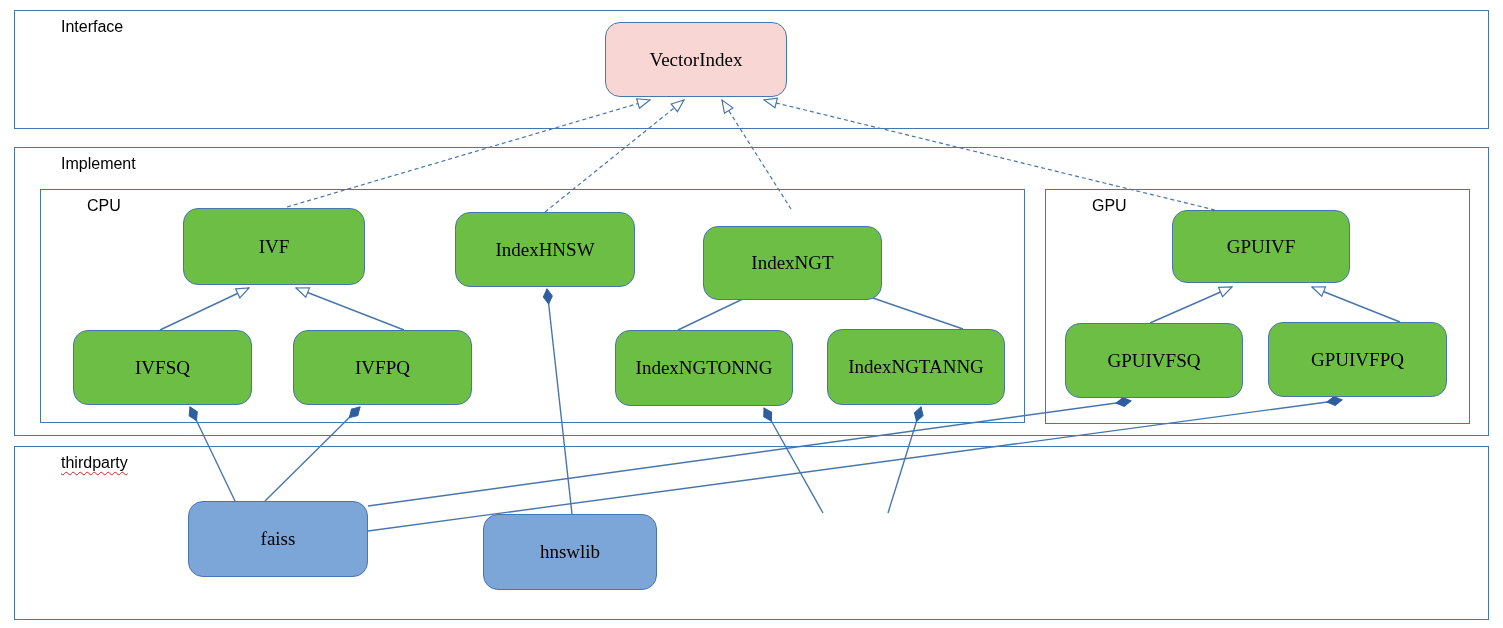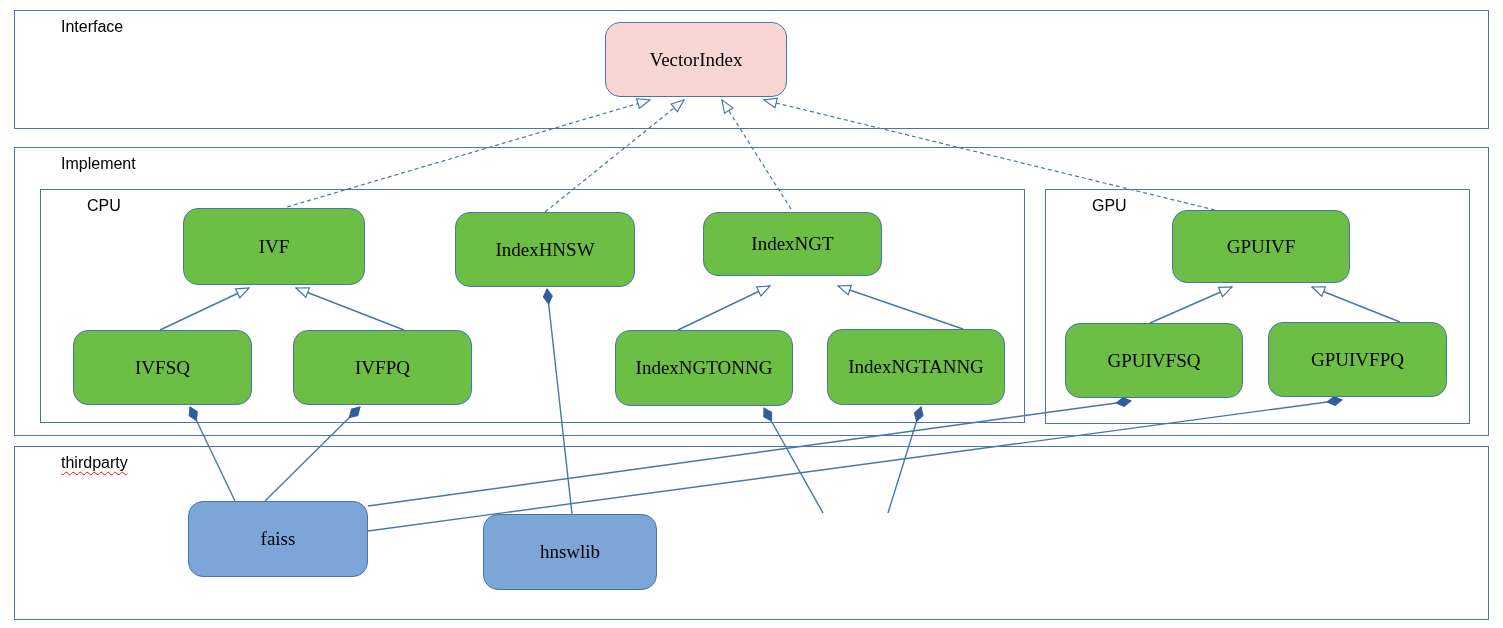--- a/index.html
+++ b/index.html
@@ -122,21 +122,21 @@
   </div>
 
   <div class="node green" style="left:183px;top:208px;width:182px;height:77px">
     <span>IVF</span>
   </div>
 
   <div class="node green" style="left:455px;top:212px;width:180px;height:75px">
     <span>IndexHNSW</span>
   </div>
 
-  <div class="node green" style="left:703px;top:212px;width:179px;height:64px">
+  <div class="node green" style="left:703px;top:226px;width:179px;height:74px">
     <span>IndexNGT</span>
   </div>
 
   <div class="node green" style="left:1172px;top:210px;width:178px;height:73px">
     <span>GPUIVF</span>
   </div>
 
   <div class="node green" style="left:73px;top:330px;width:179px;height:75px">
     <span>IVFSQ</span>
   </div>

